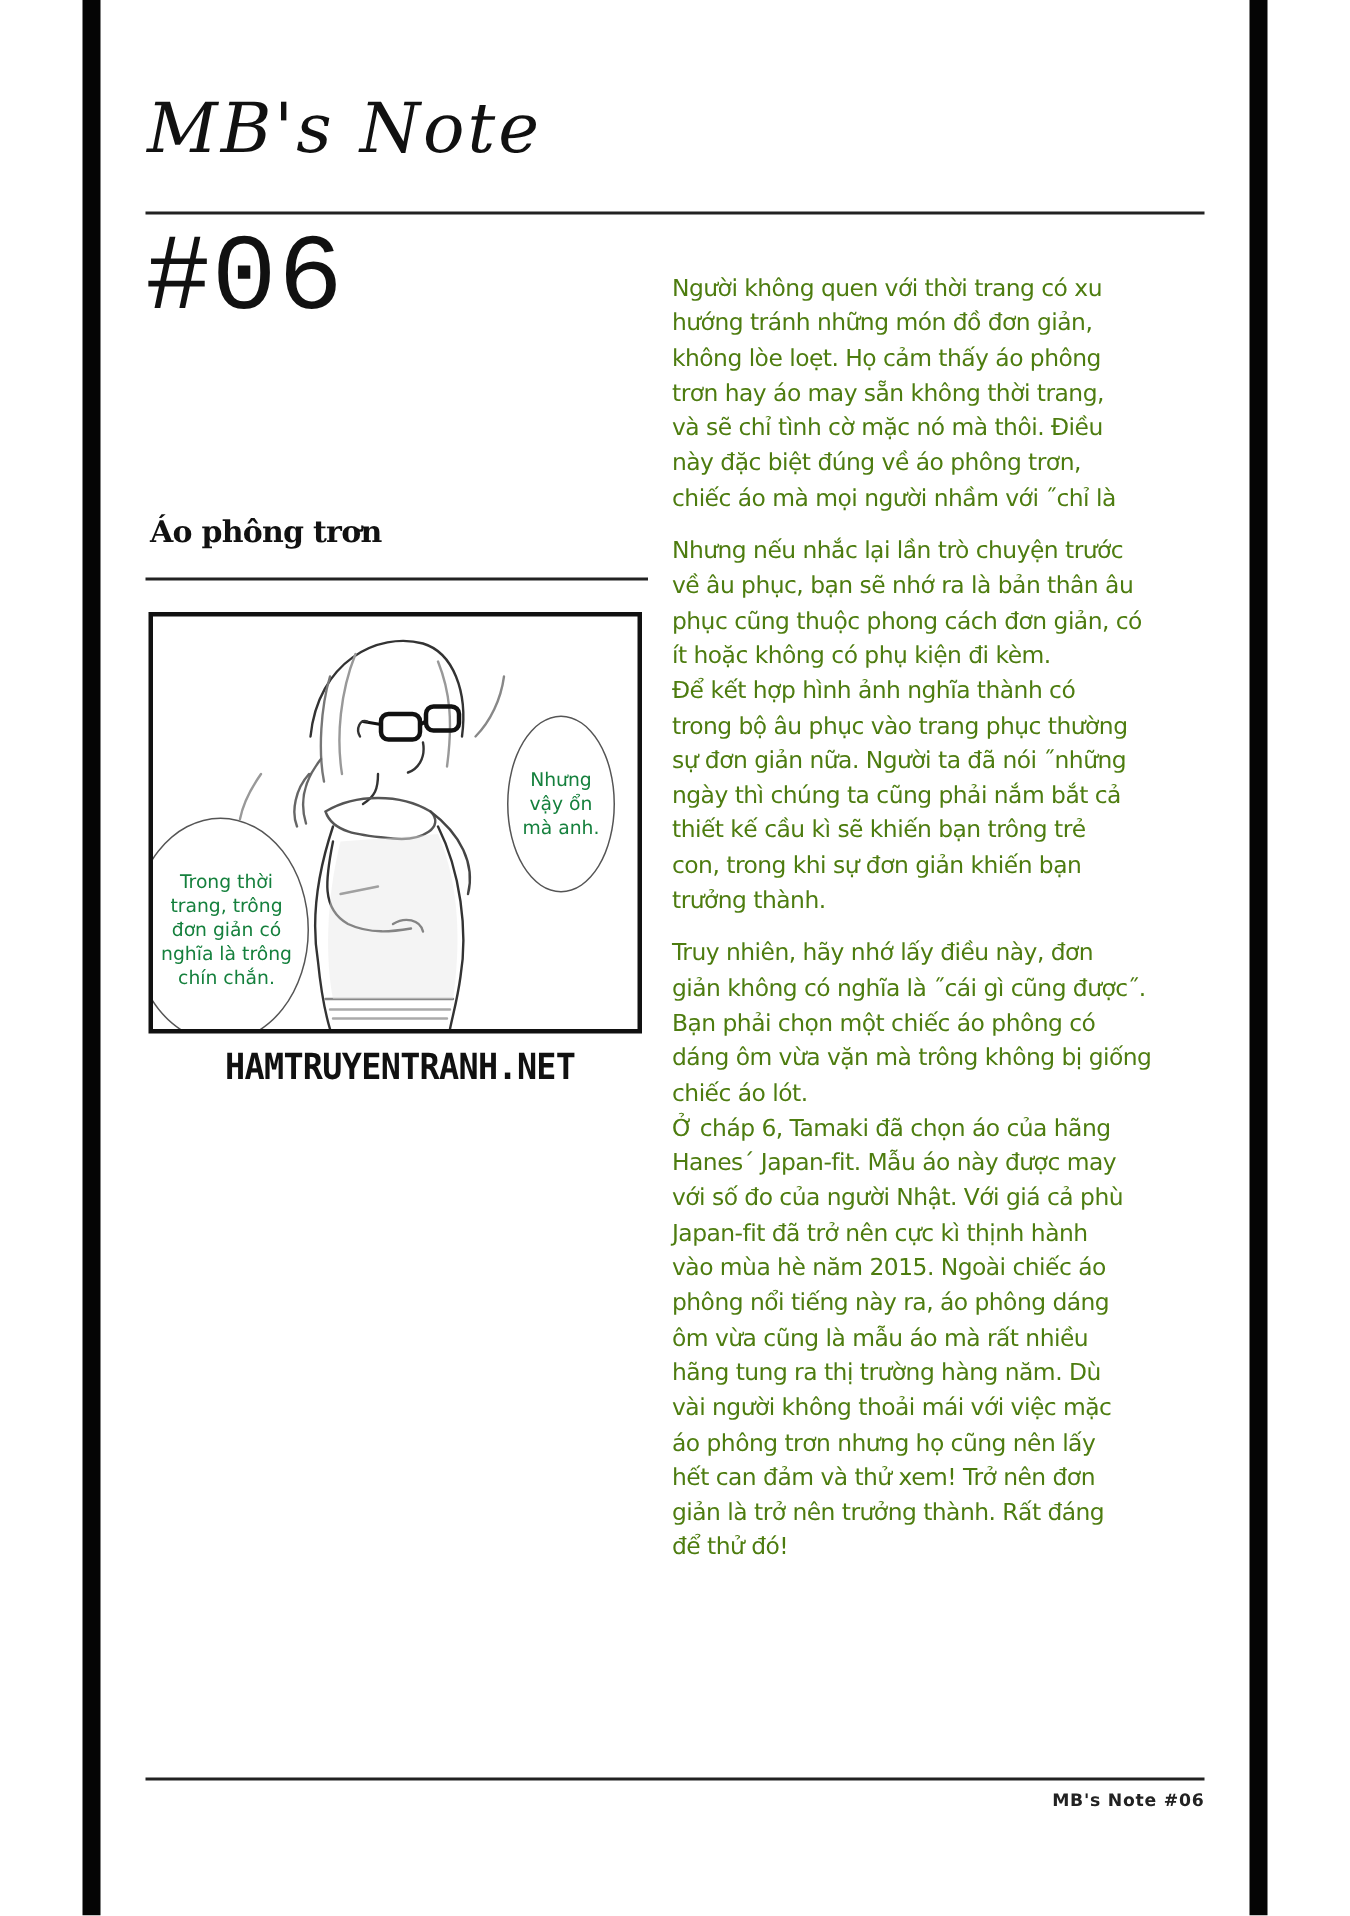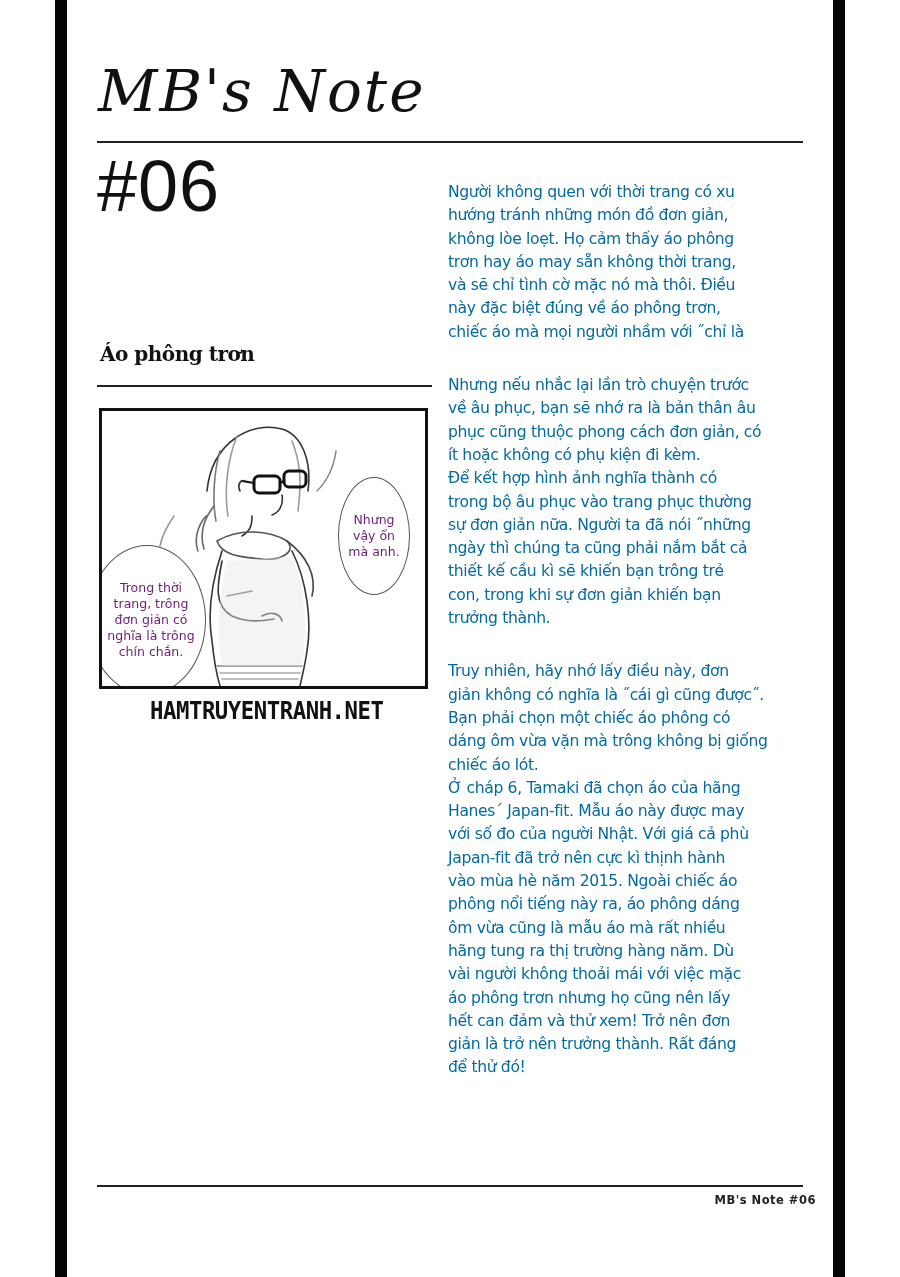--- a/index.html
+++ b/index.html
@@ -8,71 +8,71 @@
       background: #ffffff; color: #111111;
       font-family: "DejaVu Sans", sans-serif;
     }
     .side-bar { position: absolute; top: 0; width: 12px; height: 1277px; background: #050505; }
     .side-bar.left { left: 55px; }
     .side-bar.right { left: 833px; }
 
     .title {
       position: absolute; left: 98px; top: 62px;
       font-family: "DejaVu Serif", serif; font-style: italic; font-weight: normal;
-      font-size: 58px; letter-spacing: 2px; line-height: 1; color: #111;
+      font-size: 46px; letter-spacing: 2px; line-height: 1; color: #111;
       white-space: nowrap;
     }
     .rule { position: absolute; height: 2px; background: #222; }
     .rule.title-rule { left: 97px; top: 141px; width: 706px; }
     .issue-number {
       position: absolute; left: 97px; top: 150px;
-      font-family: Liberation Sans, sans-serif; font-size: 72px; font-weight: 300;
+      font-family: Liberation Mono, monospace; font-size: 72px; font-weight: 300;
       line-height: 1; color: #111; letter-spacing: 1px;
     }
 
     .section-heading {
       position: absolute; left: 100px; top: 344px;
       font-family: "DejaVu Serif", serif; font-weight: bold; font-size: 20px;
       line-height: 1; color: #111; letter-spacing: -0.5px;
     }
     .rule.section-rule { left: 97px; top: 385px; width: 335px; }
 
     .panel {
       position: absolute; left: 99px; top: 408px; width: 329px; height: 281px;
       border: 3px solid #111; background: #fff; overflow: hidden; box-sizing: border-box;
     }
     .panel svg { position: absolute; left: 0; top: 0; }
     .bubble {
       position: absolute; border: 1.5px solid #555; border-radius: 50%;
       background: #fff; display: flex; align-items: center; justify-content: center;
-      text-align: center; font-size: 12.5px; line-height: 16px; color: #701a75;
+      text-align: center; font-size: 12.5px; line-height: 16px; color: #15803d;
       font-family: "DejaVu Sans", sans-serif; white-space: pre-line;
     }
     .bubble.left-bubble { left: -14px; top: 134px; width: 118px; height: 150px; padding: 0 6px 0 14px; box-sizing: border-box; }
     .bubble.right-bubble { left: 236px; top: 66px; width: 70px; height: 116px; }
 
     .watermark {
       position: absolute; left: 150px; top: 699px;
       font-family: "DejaVu Sans Mono", monospace; font-weight: bold; font-size: 24px;
       letter-spacing: -0.5px; color: #111; line-height: 1;
       transform: scaleX(0.93); transform-origin: left top;
     }
 
     .body-text {
       position: absolute; left: 448px; top: 181px; width: 370px;
       font-family: "DejaVu Sans", sans-serif; font-size: 15.6px; line-height: 23.3px;
-      color: #0369a1; letter-spacing: -0.35px;
+      color: #4d7c0f; letter-spacing: -0.35px;
     }
     .body-text p { margin: 0; }
-    .body-text p.gap { margin-top: 30px; }
+    .body-text p.gap { margin-top: 12px; }
     .body-text .line { display: block; white-space: nowrap; }
 
     .rule.footer-rule { left: 97px; top: 1185px; width: 706px; }
     .footer-label {
-      position: absolute; right: 84px; top: 1193px;
+      position: absolute; right: 97px; top: 1193px;
       font-family: "DejaVu Sans", sans-serif; font-weight: bold; font-size: 11.5px;
       letter-spacing: 0.5px; color: #222;
     }
   </style>
 </head>
 <body>
 
 <div class="side-bar left"></div>
 <div class="side-bar right"></div>
 

